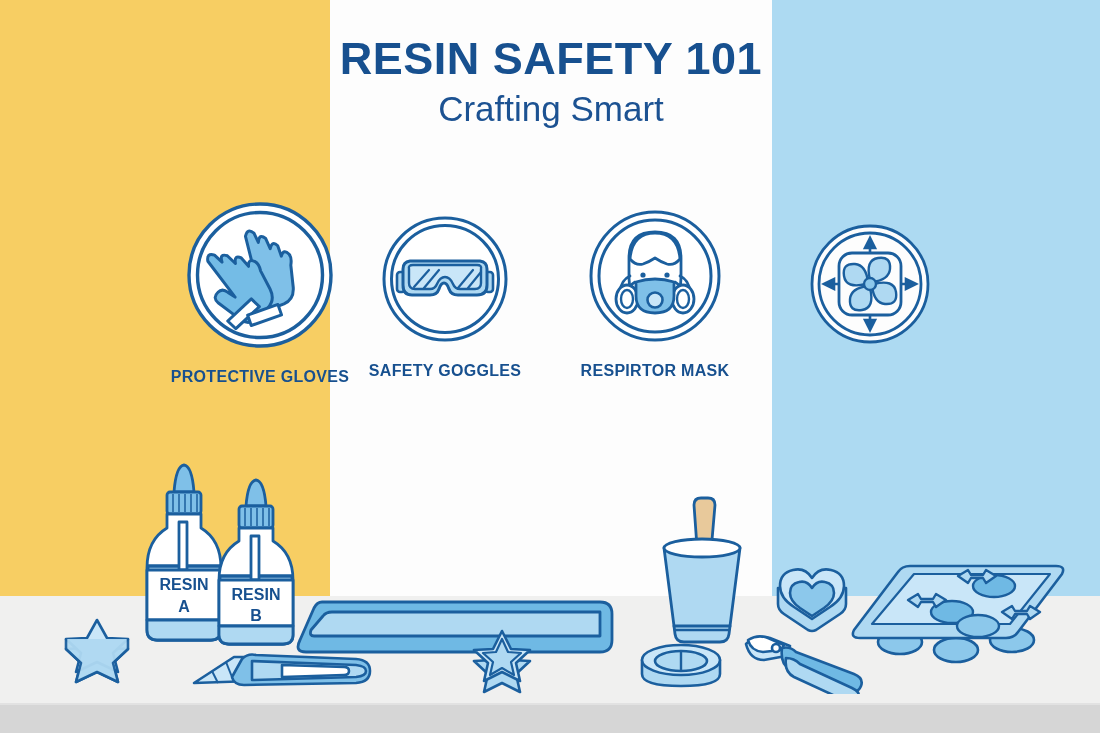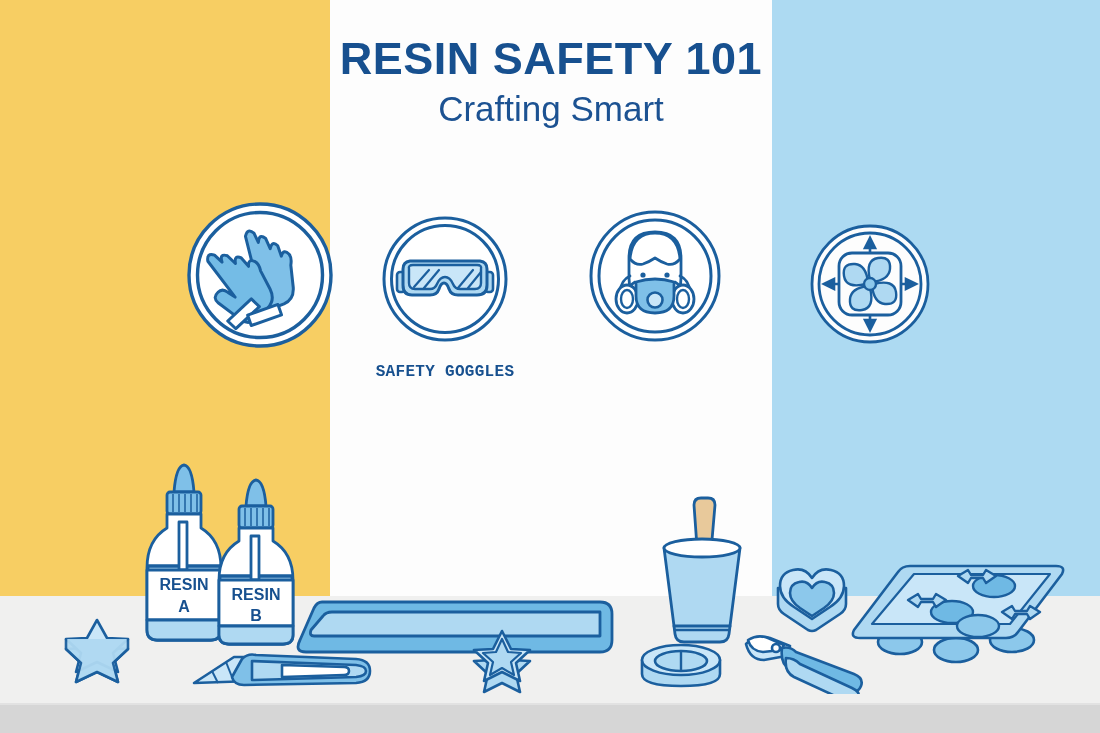--- a/index.html
+++ b/index.html
@@ -37,21 +37,21 @@
   .icon-row{position:absolute;left:0;right:0;top:200px;height:200px;z-index:5;}
   .icon-cell{position:absolute;text-align:center;}
   .icon-cell .ring{position:relative;margin:0 auto;}
   .icon-label{
     font-size:16px;font-weight:bold;color:#17508F;letter-spacing:.3px;
     margin-top:14px;white-space:nowrap;
   }
 
   
   .cell-gloves{left:110px;width:300px;top:0;}
-  .cell-goggles{left:325px;width:240px;top:14px;font-family:Liberation Mono, monospace;}
+  .cell-goggles{left:325px;width:240px;top:14px;}
   .cell-mask{left:535px;width:240px;top:8px;}
   .cell-vent{left:760px;width:220px;top:22px;}
 
   .obj{position:absolute;}
 </style>
 </head>
 <body>
 
 <div class="stage">
 
@@ -95,20 +95,21 @@
                        l-3,20 q-2,12 -13,14 l-16,2 q-10,1 -13,-9
                        l-8,-26 q-2,-8 6,-9 q6,-1 8,6 l3,8 z" fill="#74BCE6" stroke="#1B5F9E" stroke-width="3" stroke-linejoin="round"></path>
 
               <path d="M-25,20 l32,-4 l2,11 l-32,4 z" fill="#FFFFFF" stroke="#1B5F9E" stroke-width="3" stroke-linejoin="round"></path>
             </g>
 
             <path d="M-21,33 l32,-3 l1,11 l-32,3 z" fill="#FFFFFF" stroke="#1B5F9E" stroke-width="3" stroke-linejoin="round"></path>
           </g>
         </svg>
       </div>
+      <div class="icon-label">PROTECTIVE GLOVES</div>
     </div>
 
     <div class="icon-cell cell-goggles">
       <div class="ring">
         <svg width="130" height="130" viewBox="0 0 130 130">
           <circle cx="65" cy="65" r="61" fill="#ffffff" stroke="#1B5F9E" stroke-width="3"></circle>
           <circle cx="65" cy="65" r="53.5" fill="none" stroke="#1B5F9E" stroke-width="3"></circle>
           <g transform="translate(65,68)">
 
             <rect x="-48" y="-10" width="8" height="20" rx="3" fill="#AFD9F2" stroke="#1B5F9E" stroke-width="2.6"></rect>
@@ -161,20 +162,21 @@
             <ellipse cx="-28" cy="21" rx="6" ry="9" fill="#ffffff" stroke="#1B5F9E" stroke-width="2.4"></ellipse>
             <ellipse cx="28" cy="21" rx="11" ry="14" fill="#ffffff" stroke="#1B5F9E" stroke-width="2.8"></ellipse>
             <ellipse cx="28" cy="21" rx="6" ry="9" fill="#ffffff" stroke="#1B5F9E" stroke-width="2.4"></ellipse>
 
             <path d="M-19,4 q19,-6 38,0 l0,14 q0,17 -19,17 q-19,0 -19,-17 z" fill="#7FC0E8" stroke="#1B5F9E" stroke-width="2.8" stroke-linejoin="round"></path>
 
             <circle cx="0" cy="22" r="7.5" fill="#C9E6F8" stroke="#1B5F9E" stroke-width="2.6"></circle>
           </g>
         </svg>
       </div>
+      <div class="icon-label">RESPIRTOR MASK</div>
     </div>
 
     <div class="icon-cell cell-vent">
       <div class="ring">
         <svg width="124" height="124" viewBox="0 0 124 124">
           <circle cx="62" cy="62" r="58" fill="#FDFDFD" stroke="#1B5F9E" stroke-width="2.8"></circle>
           <circle cx="62" cy="62" r="51" fill="none" stroke="#1B5F9E" stroke-width="2.8"></circle>
           <g transform="translate(62,62)">
 
             <g stroke="#1B5F9E" stroke-width="2.6" fill="#1B5F9E" stroke-linecap="round">

